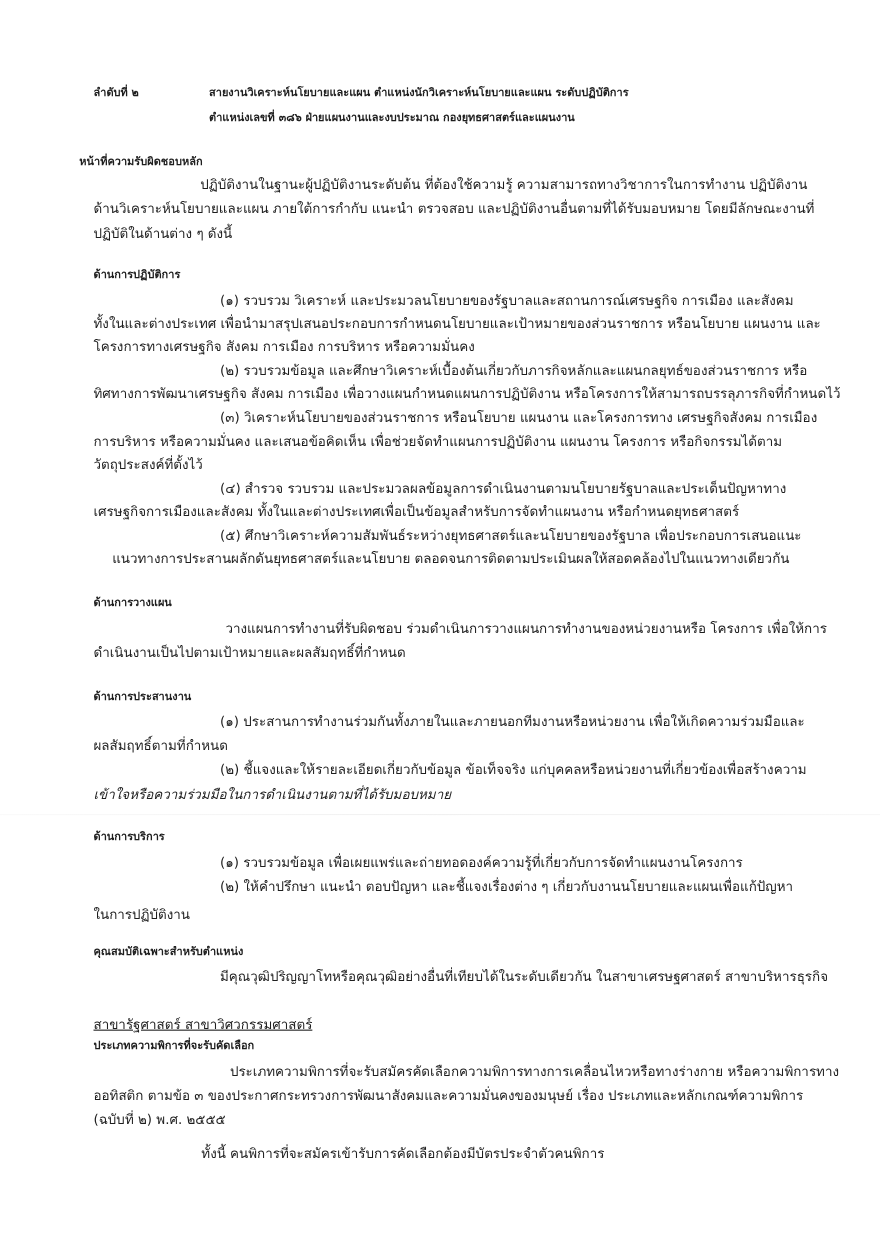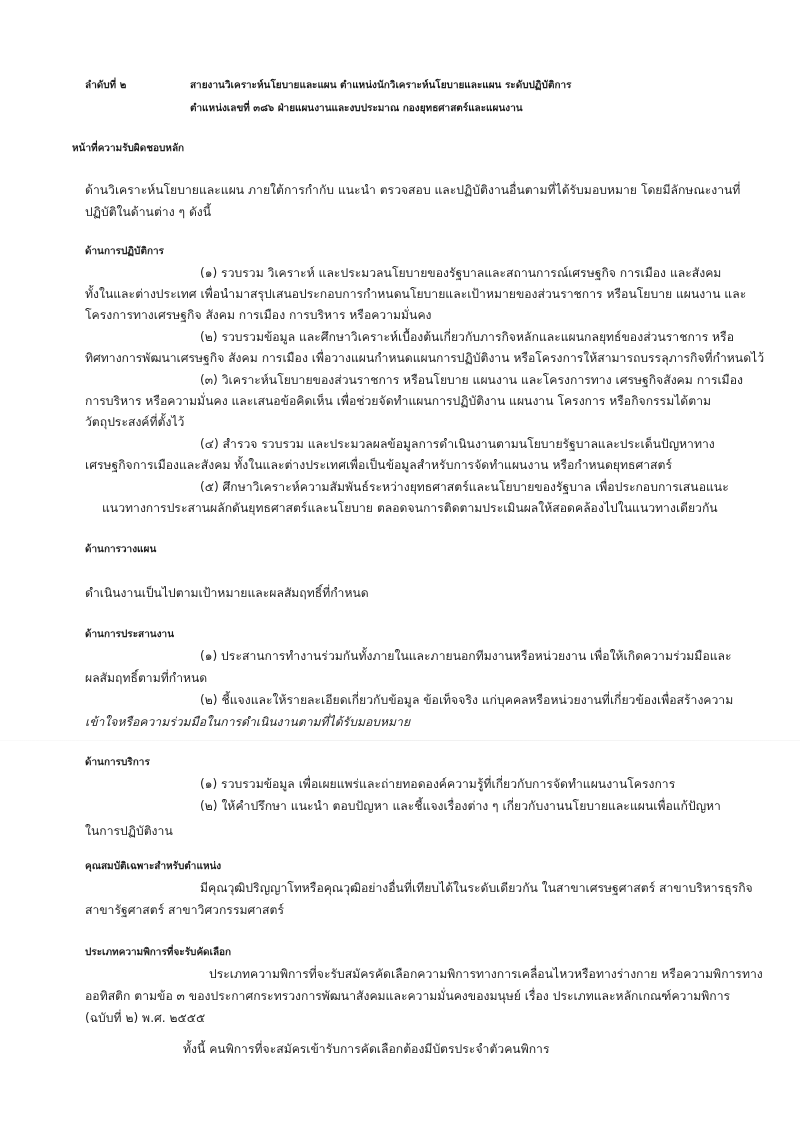--- a/index.html
+++ b/index.html
@@ -14,56 +14,58 @@
 </head>
 <body>
 
 <div class="page">
 
   <div class="line heading" style="left:85px; top:76px;">ลำดับที่ ๒</div>
   <div class="line heading" style="left:190px; top:76px;">สายงานวิเคราะห์นโยบายและแผน ตำแหน่งนักวิเคราะห์นโยบายและแผน ระดับปฏิบัติการ</div>
   <div class="line heading" style="left:190px; top:99px;">ตำแหน่งเลขที่ ๓๘๖  ฝ่ายแผนงานและงบประมาณ  กองยุทธศาสตร์และแผนงาน</div>
 
   <div class="line heading" style="left:72px; top:139px;">หน้าที่ความรับผิดชอบหลัก</div>
+  <div class="line" style="left:182px; top:159px;">ปฏิบัติงานในฐานะผู้ปฏิบัติงานระดับต้น ที่ต้องใช้ความรู้ ความสามารถทางวิชาการในการทำงาน ปฏิบัติงาน</div>
   <div class="line" style="left:85px; top:181px;">ด้านวิเคราะห์นโยบายและแผน ภายใต้การกำกับ แนะนำ ตรวจสอบ และปฏิบัติงานอื่นตามที่ได้รับมอบหมาย โดยมีลักษณะงานที่</div>
   <div class="line" style="left:85px; top:203px;">ปฏิบัติในด้านต่าง ๆ ดังนี้</div>
 
   <div class="line heading" style="left:85px; top:242px;">ด้านการปฏิบัติการ</div>
   <div class="line" style="left:200px; top:264px;">(๑) รวบรวม วิเคราะห์ และประมวลนโยบายของรัฐบาลและสถานการณ์เศรษฐกิจ การเมือง และสังคม</div>
   <div class="line" style="left:85px; top:285px;">ทั้งในและต่างประเทศ เพื่อนำมาสรุปเสนอประกอบการกำหนดนโยบายและเป้าหมายของส่วนราชการ หรือนโยบาย แผนงาน และ</div>
   <div class="line" style="left:85px; top:306px;">โครงการทางเศรษฐกิจ สังคม การเมือง การบริหาร หรือความมั่นคง</div>
   <div class="line" style="left:200px; top:328px;">(๒) รวบรวมข้อมูล และศึกษาวิเคราะห์เบื้องต้นเกี่ยวกับภารกิจหลักและแผนกลยุทธ์ของส่วนราชการ หรือ</div>
   <div class="line" style="left:85px; top:349px;">ทิศทางการพัฒนาเศรษฐกิจ สังคม การเมือง เพื่อวางแผนกำหนดแผนการปฏิบัติงาน หรือโครงการให้สามารถบรรลุภารกิจที่กำหนดไว้</div>
   <div class="line" style="left:200px; top:371px;">(๓) วิเคราะห์นโยบายของส่วนราชการ หรือนโยบาย แผนงาน และโครงการทาง เศรษฐกิจสังคม การเมือง</div>
   <div class="line" style="left:85px; top:392px;">การบริหาร หรือความมั่นคง และเสนอข้อคิดเห็น เพื่อช่วยจัดทำแผนการปฏิบัติงาน แผนงาน โครงการ หรือกิจกรรมได้ตาม</div>
   <div class="line" style="left:85px; top:413px;">วัตถุประสงค์ที่ตั้งไว้</div>
   <div class="line" style="left:200px; top:435px;">(๔) สำรวจ รวบรวม และประมวลผลข้อมูลการดำเนินงานตามนโยบายรัฐบาลและประเด็นปัญหาทาง</div>
   <div class="line" style="left:85px; top:456px;">เศรษฐกิจการเมืองและสังคม ทั้งในและต่างประเทศเพื่อเป็นข้อมูลสำหรับการจัดทำแผนงาน หรือกำหนดยุทธศาสตร์</div>
   <div class="line" style="left:200px; top:478px;">(๕) ศึกษาวิเคราะห์ความสัมพันธ์ระหว่างยุทธศาสตร์และนโยบายของรัฐบาล เพื่อประกอบการเสนอแนะ</div>
   <div class="line" style="left:102px; top:499px;">แนวทางการประสานผลักดันยุทธศาสตร์และนโยบาย ตลอดจนการติดตามประเมินผลให้สอดคล้องไปในแนวทางเดียวกัน</div>
 
   <div class="line heading" style="left:85px; top:540px;">ด้านการวางแผน</div>
+  <div class="line" style="left:205px; top:562px;">วางแผนการทำงานที่รับผิดชอบ ร่วมดำเนินการวางแผนการทำงานของหน่วยงานหรือ โครงการ เพื่อให้การ</div>
   <div class="line" style="left:85px; top:584px;">ดำเนินงานเป็นไปตามเป้าหมายและผลสัมฤทธิ์ที่กำหนด</div>
 
   <div class="line heading" style="left:85px; top:625px;">ด้านการประสานงาน</div>
   <div class="line" style="left:200px; top:647px;">(๑) ประสานการทำงานร่วมกันทั้งภายในและภายนอกทีมงานหรือหน่วยงาน เพื่อให้เกิดความร่วมมือและ</div>
   <div class="line" style="left:85px; top:669px;">ผลสัมฤทธิ์ตามที่กำหนด</div>
   <div class="line" style="left:200px; top:691px;">(๒) ชี้แจงและให้รายละเอียดเกี่ยวกับข้อมูล ข้อเท็จจริง แก่บุคคลหรือหน่วยงานที่เกี่ยวข้องเพื่อสร้างความ</div>
   <div class="line" style="left:85px; top:713px;font-style:italic;">เข้าใจหรือความร่วมมือในการดำเนินงานตามที่ได้รับมอบหมาย</div>
 
   <div class="scanline"></div>
 
   <div class="line heading" style="left:85px; top:753px;">ด้านการบริการ</div>
   <div class="line" style="left:200px; top:775px;">(๑) รวบรวมข้อมูล เพื่อเผยแพร่และถ่ายทอดองค์ความรู้ที่เกี่ยวกับการจัดทำแผนงานโครงการ</div>
   <div class="line" style="left:200px; top:797px;">(๒) ให้คำปรึกษา แนะนำ ตอบปัญหา และชี้แจงเรื่องต่าง ๆ เกี่ยวกับงานนโยบายและแผนเพื่อแก้ปัญหา</div>
   <div class="line" style="left:85px; top:822px;">ในการปฏิบัติงาน</div>
 
   <div class="line heading" style="left:85px; top:857px;">คุณสมบัติเฉพาะสำหรับตำแหน่ง</div>
   <div class="line" style="left:200px; top:879px;">มีคุณวุฒิปริญญาโทหรือคุณวุฒิอย่างอื่นที่เทียบได้ในระดับเดียวกัน ในสาขาเศรษฐศาสตร์ สาขาบริหารธุรกิจ</div>
-  <div class="line" style="left:85px; top:901px;">สาขารัฐศาสตร์ สาขาวิศวกรรมศาสตร์</div>
+  <div class="line" style="left:85px; top:922px;text-decoration:underline;">สาขารัฐศาสตร์ สาขาวิศวกรรมศาสตร์</div>
 
   <div class="line heading" style="left:85px; top:943px;">ประเภทความพิการที่จะรับคัดเลือก</div>
   <div class="line" style="left:170px; top:965px;margin-left:39px;">ประเภทความพิการที่จะรับสมัครคัดเลือกความพิการทางการเคลื่อนไหวหรือทางร่างกาย หรือความพิการทาง</div>
   <div class="line" style="left:85px; top:987px;">ออทิสติก ตามข้อ ๓ ของประกาศกระทรวงการพัฒนาสังคมและความมั่นคงของมนุษย์ เรื่อง ประเภทและหลักเกณฑ์ความพิการ</div>
   <div class="line" style="left:85px; top:1009px;">(ฉบับที่ ๒) พ.ศ. ๒๕๕๕</div>
   <div class="line" style="left:183px; top:1040px;">ทั้งนี้ คนพิการที่จะสมัครเข้ารับการคัดเลือกต้องมีบัตรประจำตัวคนพิการ</div>
 
 </div>
 
 </body></html>

